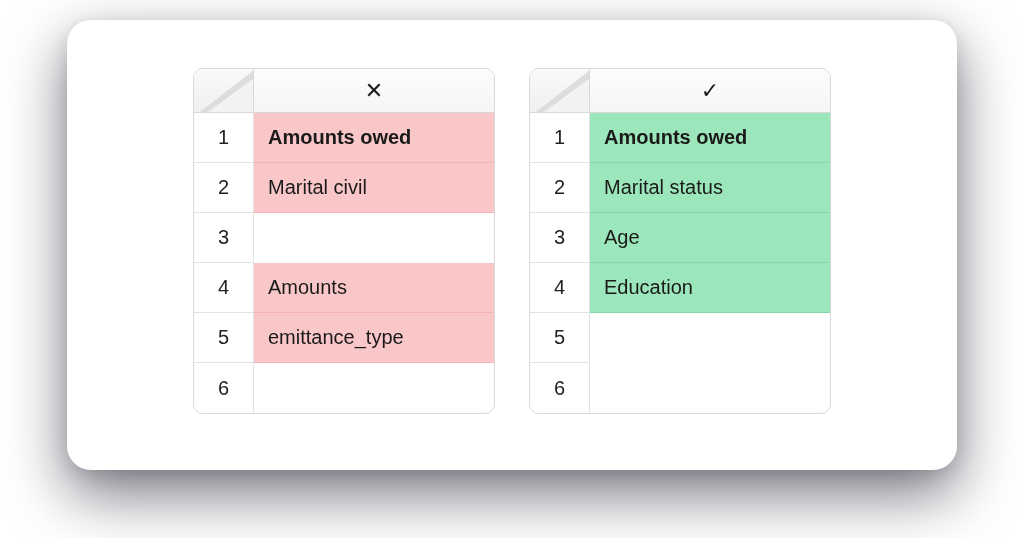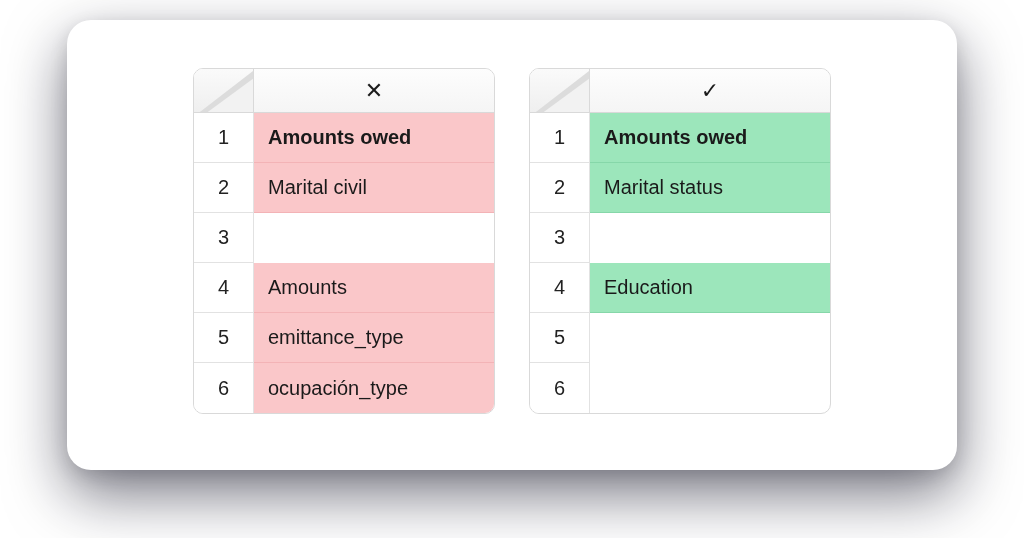--- a/index.html
+++ b/index.html
@@ -113,21 +113,20 @@
       <div class="row">
         <div class="row-num">4</div>
         <div class="row-val">Amounts</div>
       </div>
       <div class="row">
         <div class="row-num">5</div>
         <div class="row-val">emittance_type</div>
       </div>
       <div class="row">
         <div class="row-num">6</div>
-        <div class="row-val">ocupación_type</div>
       </div>
     </div>
 
     <div class="tbl good">
       <div class="tbl-head">
         <div class="corner">
           <svg viewBox="0 0 60 44" preserveAspectRatio="none">
             <polygon points="60,2 60,44 6,44" fill="#dcdcdc"></polygon>
             <polygon points="60,10 60,44 14,44" fill="#f2f2f2"></polygon>
           </svg>
@@ -137,20 +136,21 @@
       <div class="row">
         <div class="row-num">1</div>
         <div class="row-val bold">Amounts owed</div>
       </div>
       <div class="row">
         <div class="row-num">2</div>
         <div class="row-val">Marital status</div>
       </div>
       <div class="row">
         <div class="row-num">3</div>
+        <div class="row-val">Age</div>
       </div>
       <div class="row">
         <div class="row-num">4</div>
         <div class="row-val">Education</div>
       </div>
       <div class="row">
         <div class="row-num">5</div>
       </div>
       <div class="row">
         <div class="row-num">6</div>

